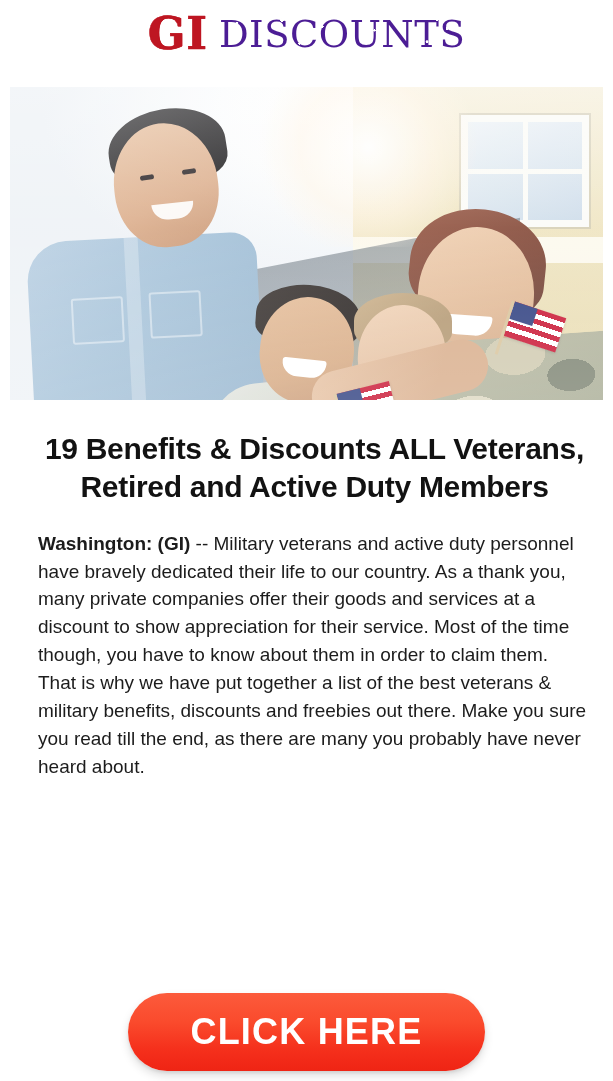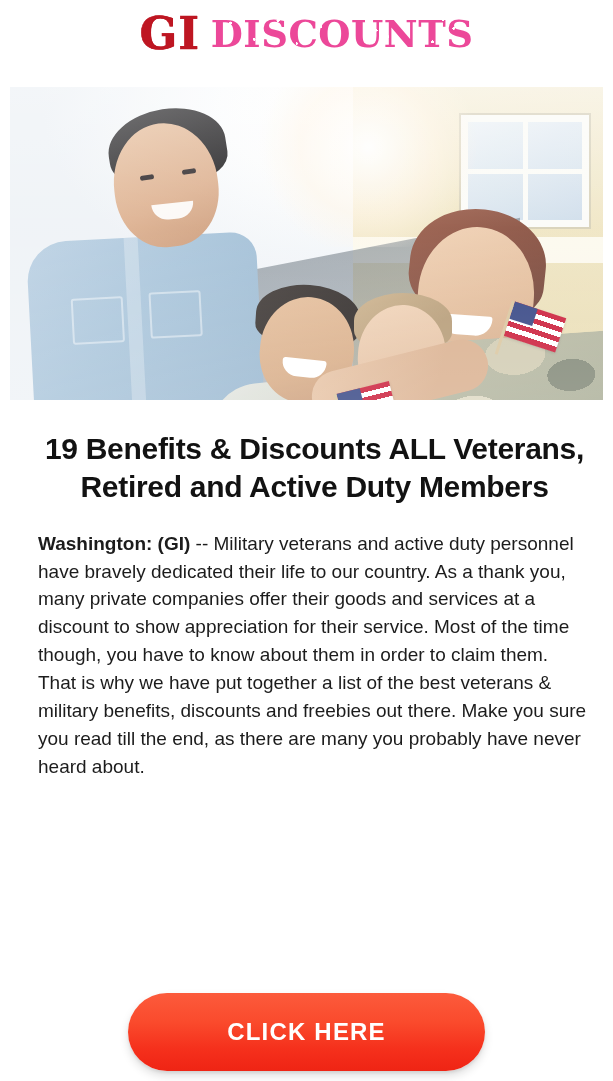--- a/index.html
+++ b/index.html
@@ -52,24 +52,24 @@
     position: absolute;
     left: 8%;
     right: 8%;
     top: 42%;
     height: 3px;
     background: #ffffff;
     opacity: 0.0;
   }
   .logo-discounts {
     font-family: "DejaVu Serif", "Liberation Serif", serif;
-    font-weight: 700;
+    font-weight: 400;
     font-size: 37px;
     letter-spacing: 0.5px;
-    color: #ec4899;
+    color: #4c1d95;
     position: relative;
     top: -1px;
   }
   
   .logo-discounts .stencil-wrap {
     position: relative;
     display: inline-block;
   }
   .logo-discounts .stencil-wrap::after {
     content: "";
@@ -400,21 +400,21 @@
     justify-content: center;
   }
   .cta-button {
     width: 357px;
     height: 78px;
     border: none;
     border-radius: 39px;
     background: linear-gradient(180deg, #FC5B3C 0%, #FA4A2C 38%, #F5301C 72%, #EF2414 100%);
     color: #ffffff;
     font-family: "Liberation Sans", sans-serif;
-    font-size: 24px;
+    font-size: 36px;
     font-weight: 700;
     letter-spacing: 1.2px;
     text-transform: uppercase;
     cursor: pointer;
     box-shadow: 0 5px 10px rgba(0,0,0,.13), 0 2px 3px rgba(0,0,0,.08);
     display: flex;
     align-items: center;
     justify-content: center;
     padding: 0;
     line-height: 1;

